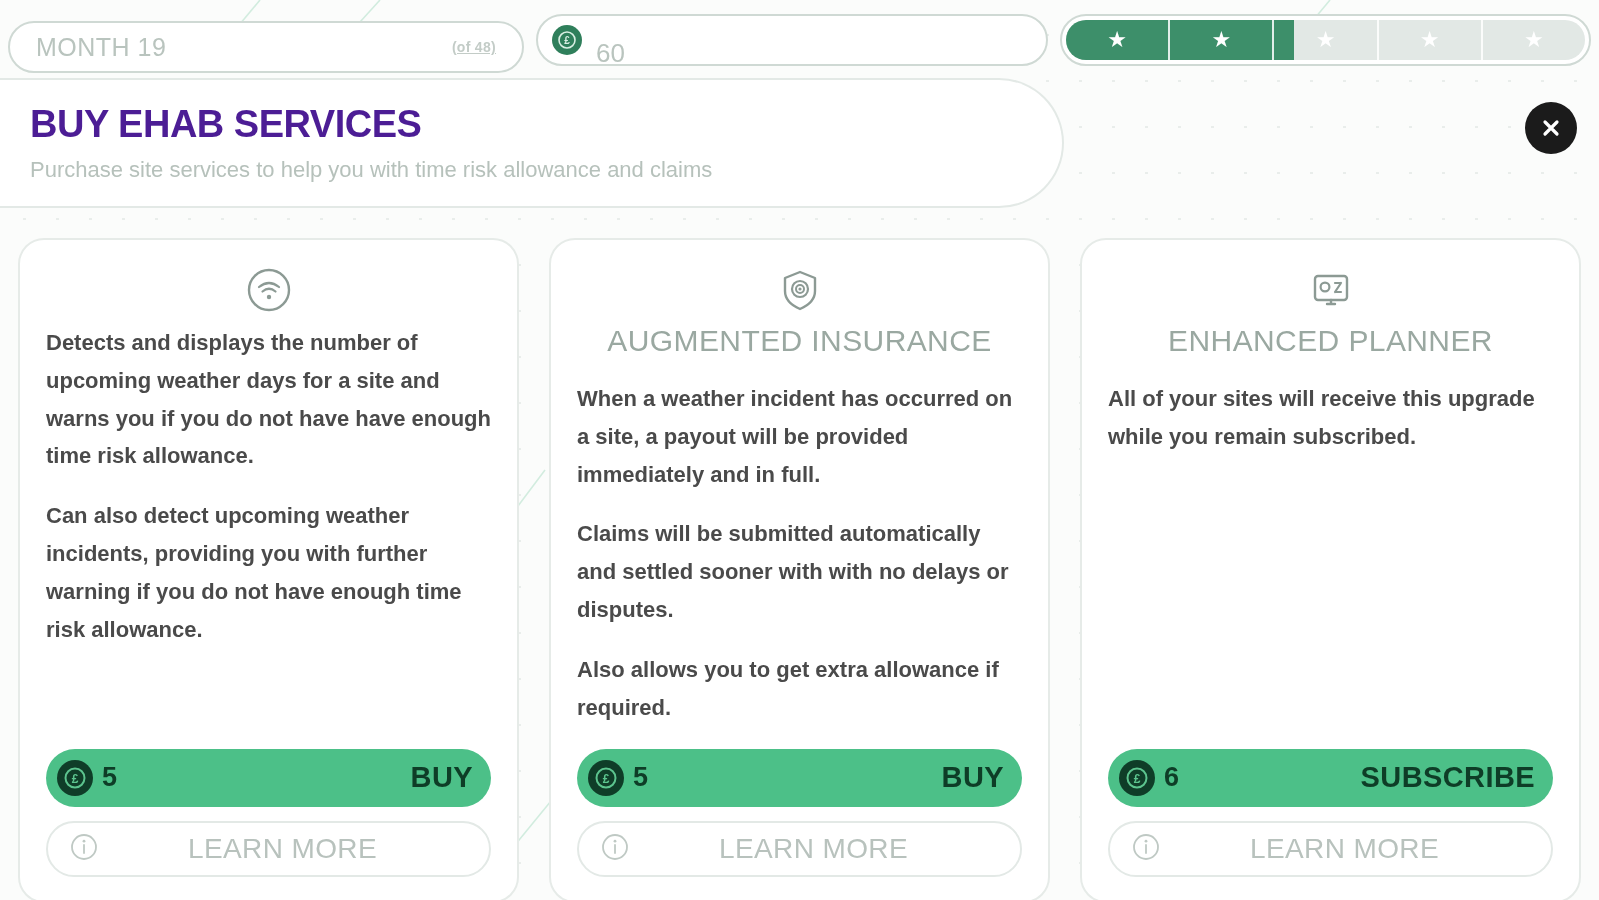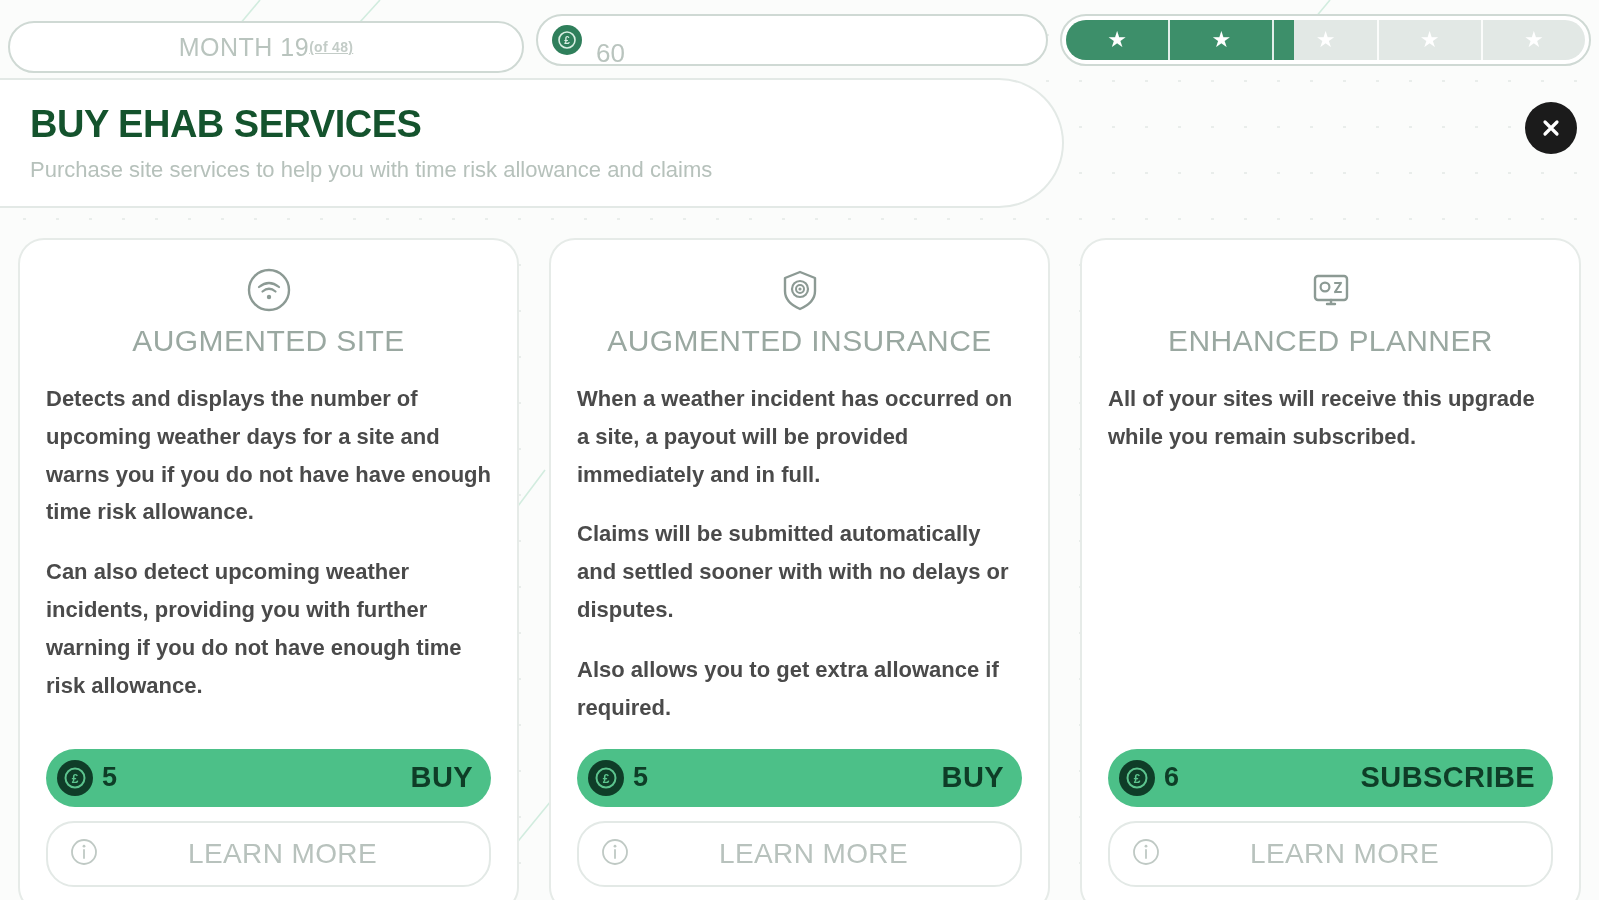--- a/index.html
+++ b/index.html
@@ -48,21 +48,21 @@
     border: 2px solid #cfd9d4;
     border-radius: 28px;
     height: 52px;
     display: flex;
     align-items: center;
   }
 
   #month-pill {
     width: 516px;
     padding: 0 26px;
-    justify-content: center;
+    justify-content: space-between;
     margin-top: 14px;
   }
   #month-label {
     font-size: 25px;
     letter-spacing: 0.5px;
     color: #b9c4be;
     font-weight: 400;
   }
   #month-total {
     font-size: 14px;
@@ -144,21 +144,21 @@
     display: flex;
     flex-direction: column;
     justify-content: center;
     padding-left: 36px;
     z-index: 4;
   }
   #page-title {
     font-size: 38px;
     font-weight: 700;
     letter-spacing: -0.5px;
-    color: #14532d;
+    color: #4c1d95;
     margin-bottom: 11px;
   }
   #page-subtitle {
     font-size: 22px;
     color: #b6c1bb;
     font-weight: 400;
   }
 
   #close-button {
     position: absolute;
@@ -238,21 +238,21 @@
     color: #0e3d27;
   }
   .buy-label {
     font-size: 29px;
     font-weight: 700;
     letter-spacing: 0.4px;
     color: #0e3d27;
   }
 
   .learn-button {
-    height: 66px;
+    height: 56px;
     border-radius: 28px;
     background: #ffffff;
     border: 2px solid #e3e9e6;
     display: flex;
     align-items: center;
     padding: 0 22px;
     cursor: pointer;
     width: 100%;
     position: relative;
   }
@@ -336,21 +336,20 @@
 
   <div class="card">
     <div class="card-icon">
       <svg width="46" height="46" viewBox="0 0 46 46">
         <circle cx="23" cy="23" r="20" fill="none" stroke="#8c9a94" stroke-width="2.4"></circle>
         <path d="M13 20 Q23 12 33 20" fill="none" stroke="#8c9a94" stroke-width="2.2" stroke-linecap="round"></path>
         <path d="M16.5 24.5 Q23 19 29.5 24.5" fill="none" stroke="#8c9a94" stroke-width="2.2" stroke-linecap="round"></path>
         <circle cx="23" cy="30" r="2.2" fill="#8c9a94"></circle>
       </svg>
     </div>
-    <div class="card-title">AUGMENTED SITE</div>
     <div class="card-body">
       <p class="card-para">Detects and displays the number of upcoming weather days for a site and warns you if you do not have have enough time risk allowance.</p>
       <p class="card-para">Can also detect upcoming weather incidents, providing you with further warning if you do not have enough time risk allowance.</p>
     </div>
     <button class="buy-button">
       <span class="buy-left">
         <span class="coin btn">
           <svg width="22" height="22" viewBox="0 0 22 22">
             <circle cx="11" cy="11" r="9.5" fill="none" stroke="#5cc48e" stroke-width="2"></circle>
             <text x="11" y="15.5" font-size="12" font-family="Liberation Sans, sans-serif" fill="#5cc48e" text-anchor="middle" font-weight="bold">£</text>

